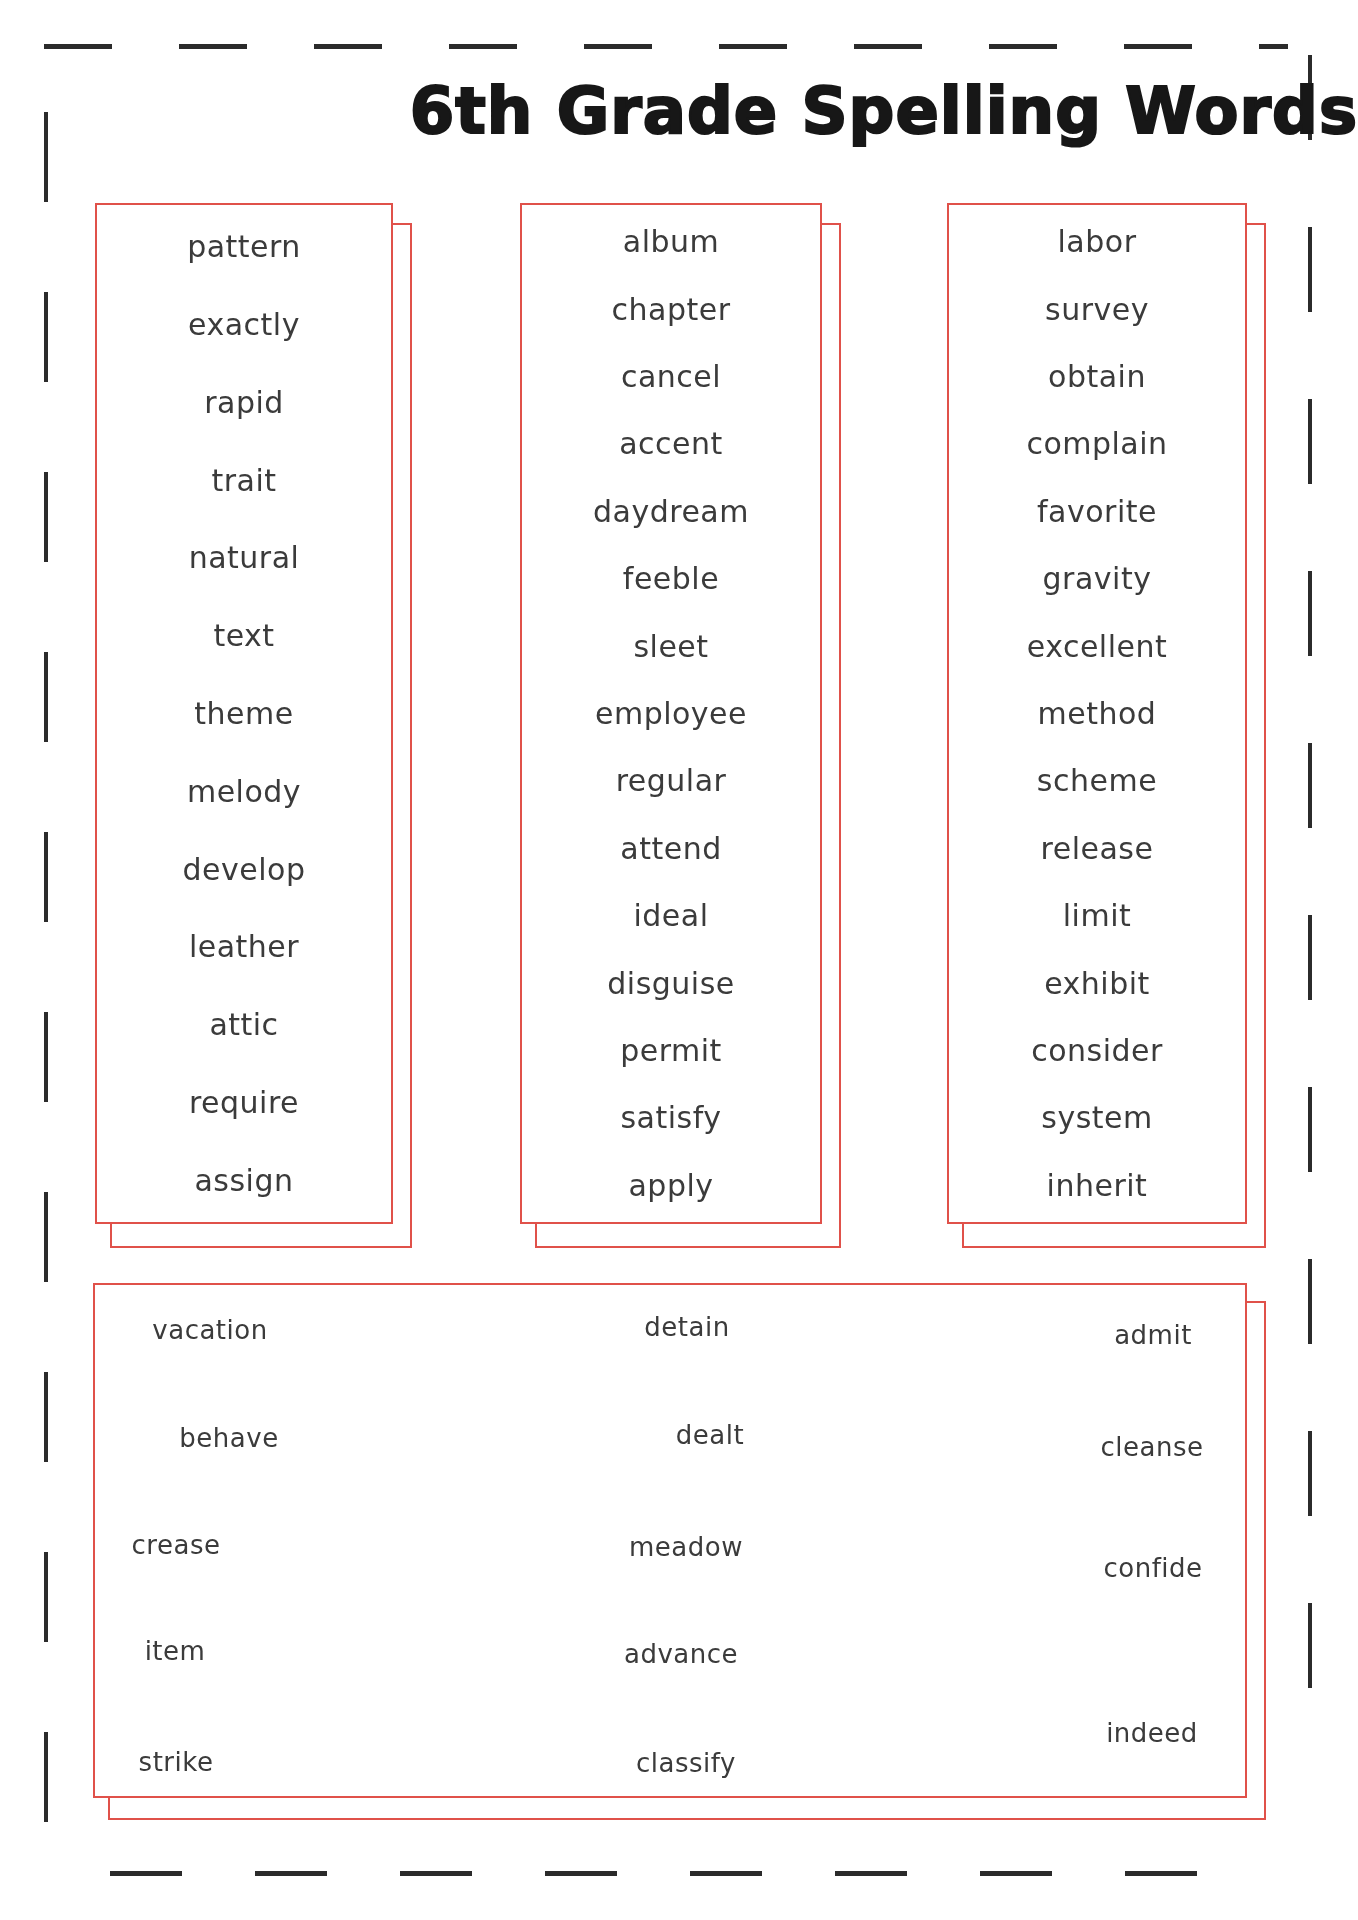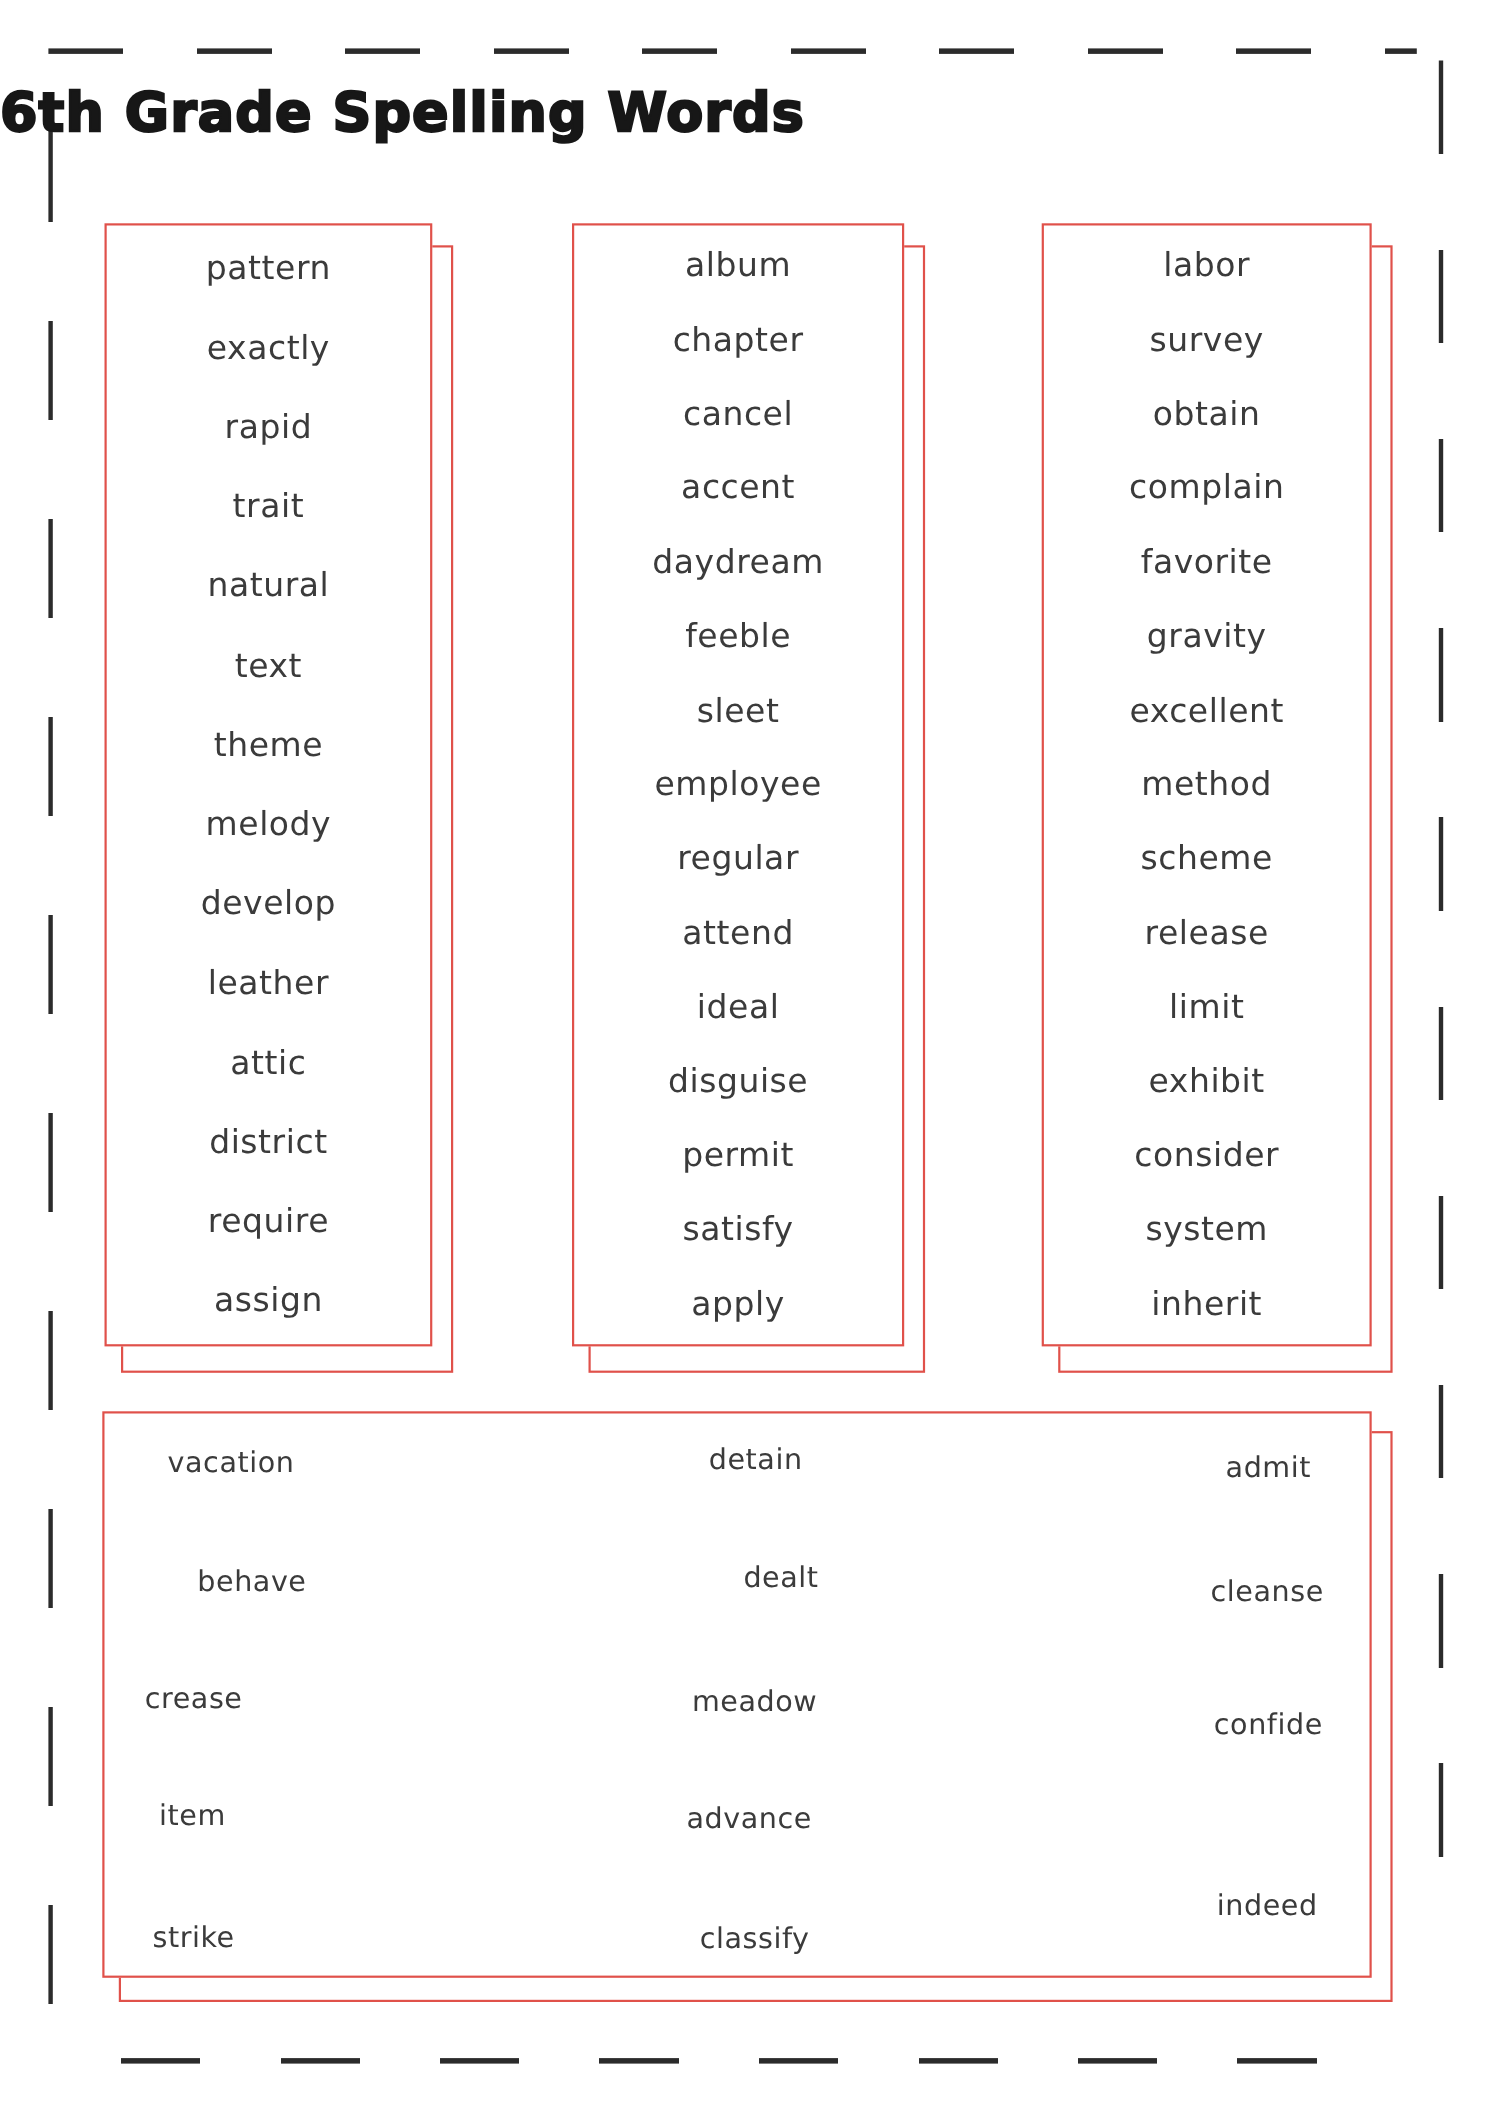--- a/index.html
+++ b/index.html
@@ -14,22 +14,22 @@
     background:repeating-linear-gradient(90deg,#2b2b2b 0 68px,transparent 68px 135px);}
   #dash-bottom{left:110px;top:1871px;width:1157px;height:5px;
     background:repeating-linear-gradient(90deg,#2b2b2b 0 72px,transparent 72px 145px);}
   #dash-left{left:44px;top:112px;width:4px;height:1742px;
     background:repeating-linear-gradient(180deg,#2b2b2b 0 90px,transparent 90px 180px);}
   #dash-right{left:1308px;top:55px;width:4px;height:1718px;
     background:repeating-linear-gradient(180deg,#2b2b2b 0 85px,transparent 85px 172px);}
 
   
   #title{
-    position:absolute;left:0;top:74px;width:100%;text-align:left;
-    font-size:49px;font-weight:bold;color:#171717;
+    position:absolute;left:0;top:74px;width:100%;text-align:right;
+    font-size:64px;font-weight:bold;color:#171717;
     -webkit-text-stroke:2.2px #171717;letter-spacing:1px;white-space:nowrap;
   }
 
   
   .shadow{position:absolute;border:2px solid #e0514a;background:transparent;}
   .box{position:absolute;border:2px solid #e0514a;background:#ffffff;box-sizing:border-box;}
 
   #shadow-1{left:110px;top:223px;width:298px;height:1021px;}
   #box-1   {left:95px; top:203px;width:298px;height:1021px;}
   #shadow-2{left:535px;top:223px;width:302px;height:1021px;}
@@ -86,21 +86,20 @@
       <div class="word">exactly</div>
       <div class="word">rapid</div>
       <div class="word">trait</div>
       <div class="word">natural</div>
       <div class="word">text</div>
       <div class="word">theme</div>
       <div class="word">melody</div>
       <div class="word">develop</div>
       <div class="word">leather</div>
       <div class="word">attic</div>
-      <div class="word">district</div>
       <div class="word">require</div>
       <div class="word">assign</div>
     </div>
 </div>
 
 <div class="shadow" id="shadow-2"></div>
 <div class="box" id="box-2">
   <div class="wordcol">
       <div class="word">album</div>
       <div class="word">chapter</div>

